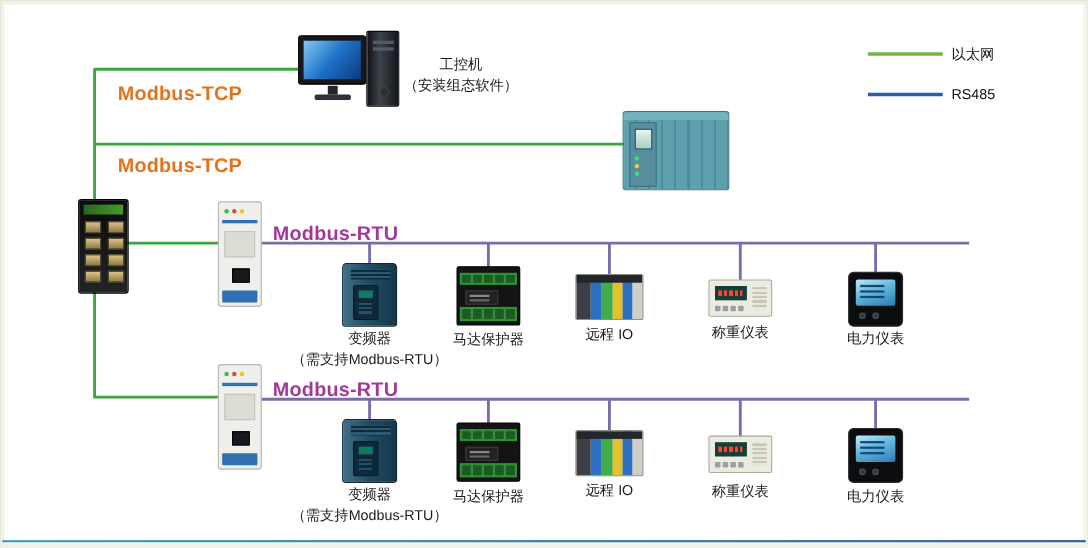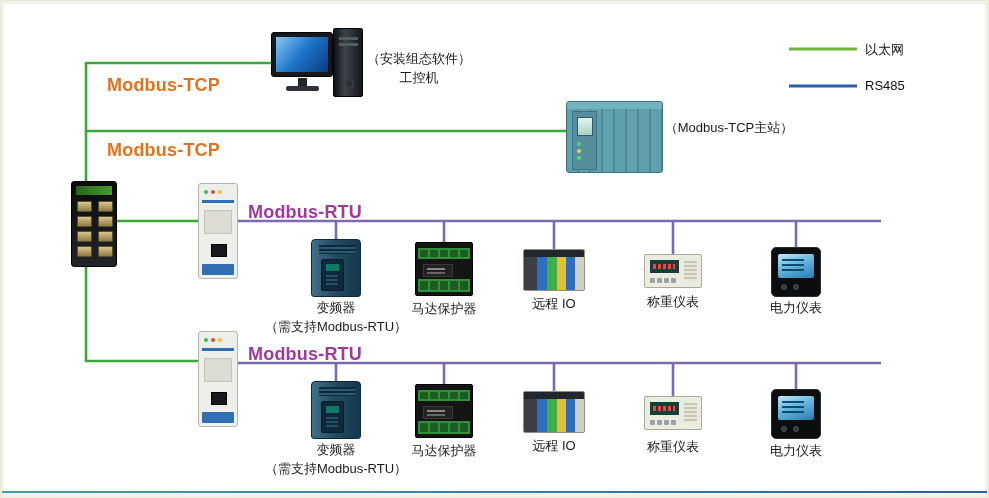--- a/index.html
+++ b/index.html
@@ -289,25 +289,24 @@
         <i></i>
     </div>
   </div>
 
   <div class="proto tcp" style="left:106px;top:74px">Modbus-TCP</div>
   <div class="proto tcp" style="left:106px;top:139px">Modbus-TCP</div>
   <div class="proto rtu" style="left:247px;top:201px">Modbus-RTU</div>
   <div class="proto rtu" style="left:247px;top:343px">Modbus-RTU</div>
 
   <div class="lbl" style="left:343px;top:49px;width:150px">
+    <div>工控机</div>
     <div>（安装组态软件）</div>
-    <div>工控机</div>
   </div>
   <div class="lbl" style="left:648px;top:118px;width:160px">
-    <div>（Modbus-TCP主站）</div>
   </div>
 
   <div class="legend-label" style="left:864px;top:40px">以太网</div>
   <div class="legend-label" style="left:864px;top:77px">RS485</div>
 
   <div class="lbl" style="left:255px;top:298px;width:160px">
     <div>变频器</div>
     <div>（需支持Modbus-RTU）</div>
   </div>
   <div class="lbl" style="left:383px;top:299px;width:120px">

